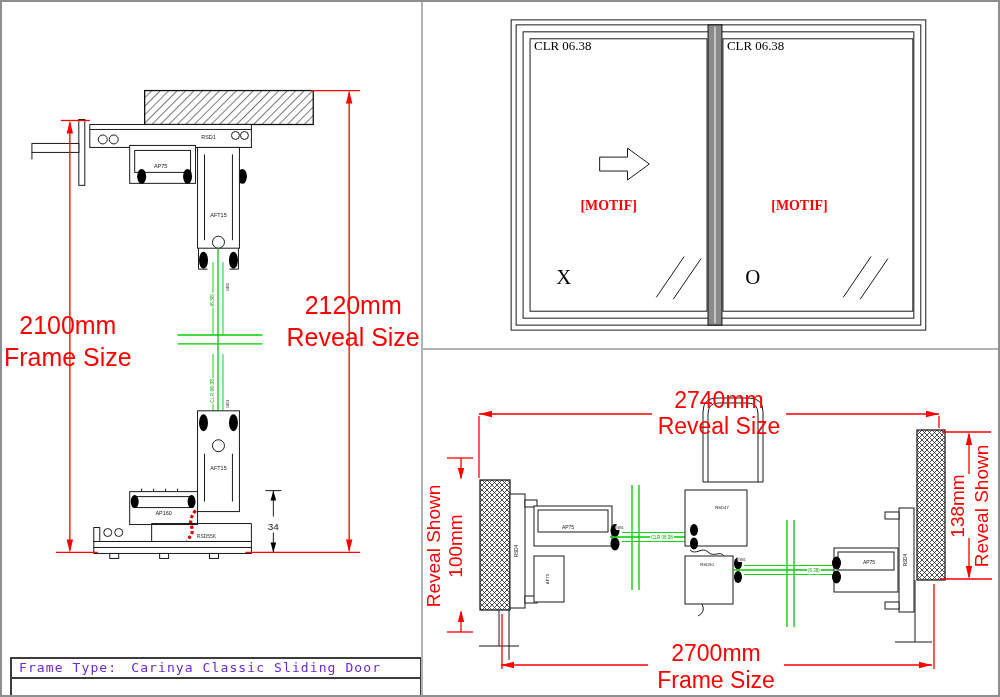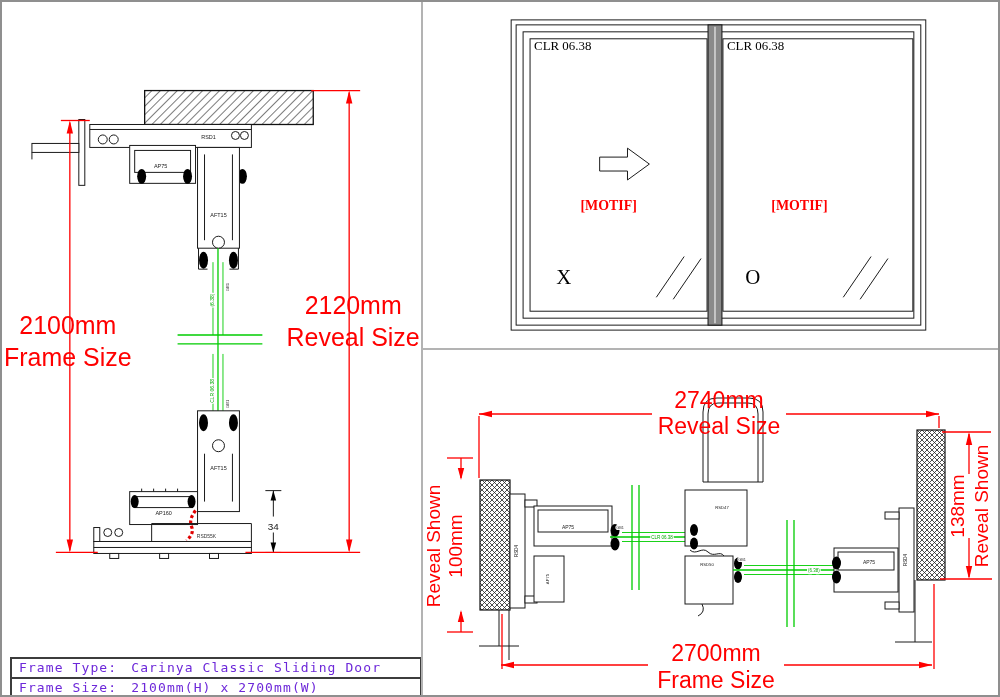--- a/index.html
+++ b/index.html
@@ -343,18 +343,17 @@
       <line class="red" x1="80" y1="264" x2="80" y2="319"></line>
       <line class="red" x1="512" y1="234" x2="512" y2="319"></line>
       <text class="dimtxt2" x="294" y="311">2700mm</text>
       <text class="dimtxt2" x="294" y="338">Frame Size</text>
     </g>
   </svg>
   </div>
 
   <div id="title-block">
     <div class="tb-row"><span class="tb-label">Frame Type:</span><span>Carinya Classic Sliding Door</span></div>
-    <div class="tb-row"><span class="tb-label">Frame Size:</span><span>2100mm(H) x 2700mm(W)</span></div>
   </div>
 
   <div class="vdiv"></div>
   <div class="hdiv"></div>
 </div>
 
 </body></html>

